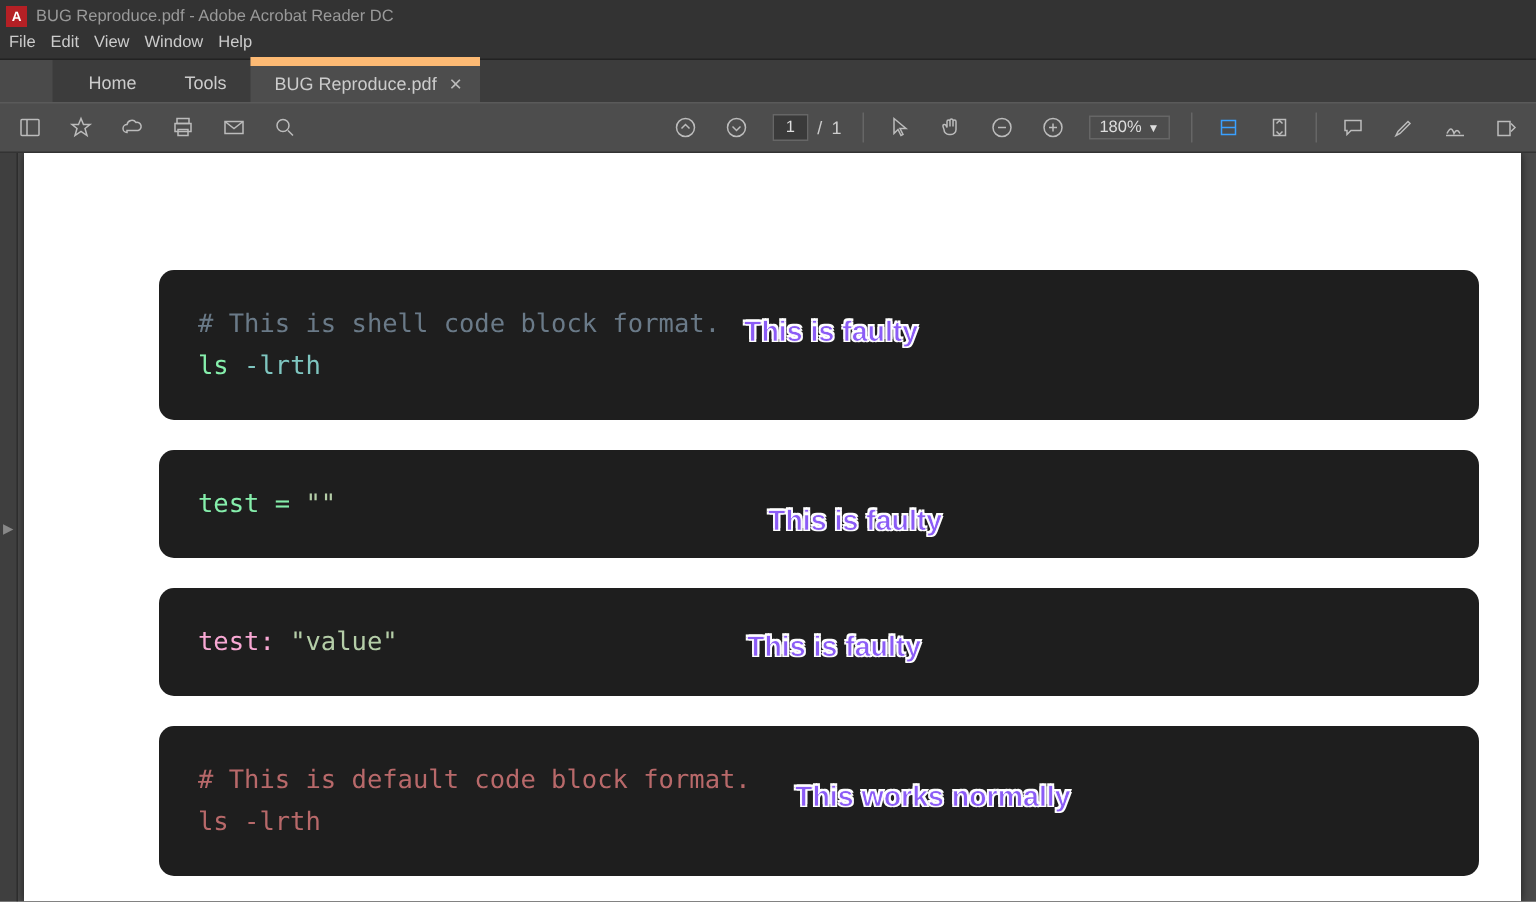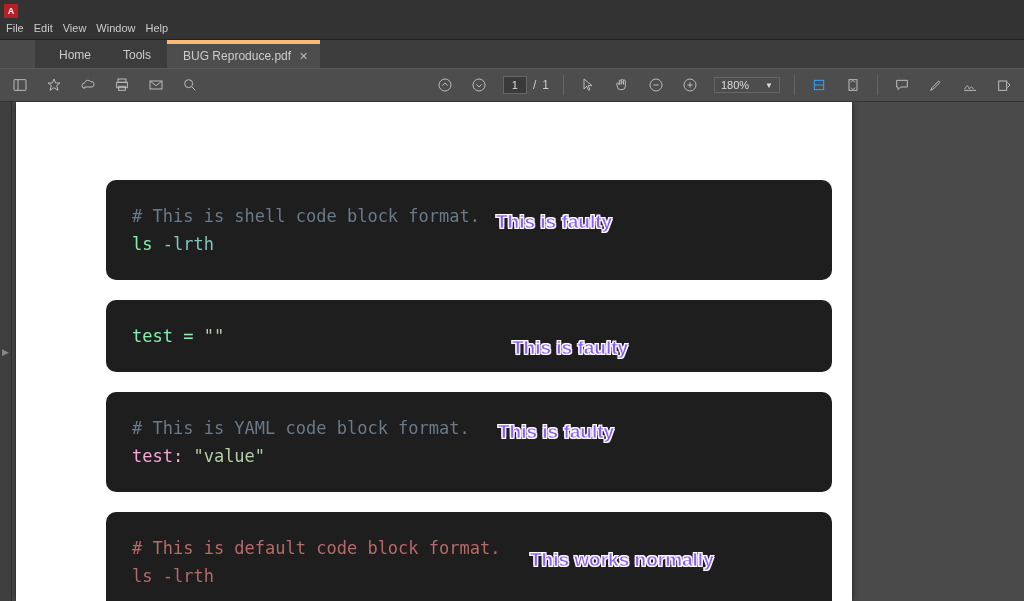--- a/index.html
+++ b/index.html
@@ -52,21 +52,21 @@
     margin-left: 35px;
   }
   .tabbar .tab {
     padding: 6px 16px;
     color: #ccc;
     font-size: 12px;
     cursor: pointer;
   }
   .tabbar .tab.doc {
     background: #4d4d4d;
-    border-top: 4px solid #fdba74;
+    border-top: 6px solid #fdba74;
     display: flex; align-items: center; gap: 8px;
     padding: 5px 12px 5px 16px;
   }
   .tabbar .tab.doc .close {
     font-size: 11px; color: #bbb;
   }
   
   .toolbar {
     height: 34px;
     background: #4d4d4d;
@@ -83,21 +83,21 @@
   .toolbar svg { width: 16px; height: 16px; stroke: #bcbcbc; fill: none; stroke-width: 1.5; }
   .toolbar .ibtn { display:flex; align-items:center; justify-content:center; width:20px; height:20px; cursor:pointer; }
   .toolbar .pagebox {
     display:flex; align-items:center; gap:6px; font-size:12px; color:#ccc;
   }
   .toolbar .pageinput {
     width: 24px; height: 18px; background:#3a3a3a; border:1px solid #666;
     color:#ddd; text-align:center; font-size:11px;
   }
   .toolbar .zoombox {
-    display:flex; align-items:center; gap:16px;
+    display:flex; align-items:center; gap:4px;
     border:1px solid #666; padding:1px 6px; font-size:11px; color:#ddd;
   }
   .toolbar .zoombox .caret { font-size:8px; }
   .toolbar .active svg { stroke:#3aa0ff; }
   
   .main {
     display: flex;
     height: calc(601px - 22px - 18px - 28px - 34px);
     background: #4a4a4a;
   }
@@ -110,21 +110,21 @@
   }
   .viewport {
     flex: 1;
     background: #4a4a4a;
     overflow: hidden;
     display: flex;
     justify-content: flex-start;
     padding-left: 4px;
   }
   .page {
-    width: 836px;
+    width: 998px;
     background: #ffffff;
     box-shadow: 0 0 6px rgba(0,0,0,0.6);
     padding: 78px 20px 0 90px;
     position: relative;
   }
   .codeblock {
     background: #1e1e1e;
     border-radius: 10px;
     padding: 22px 26px 22px 26px;
     margin-bottom: 20px;
@@ -154,20 +154,21 @@
       -1px  1px 0 #fff,
        1px  1px 0 #fff;
     white-space: nowrap;
   }
 </style>
 </head>
 <body>
 
 <div class="titlebar">
   <div class="app-icon">A</div>
+  <div>BUG Reproduce.pdf - Adobe Acrobat Reader DC</div>
 </div>
 
 <div class="menubar">
   <span>File</span>
   <span>Edit</span>
   <span>View</span>
   <span>Window</span>
   <span>Help</span>
 </div>
 
@@ -317,21 +318,20 @@
     <div class="codeblock">
           <div class="comment"># This is shell code block format.</div>
           <div><span class="cmd-white">ls </span><span class="flag-teal">-lrth</span></div>
           <div class="annot" style="left: 390px; top: 26px;">This is faulty</div>
         </div>
         <div class="codeblock">
           <div><span class="cmd-white">test = </span><span class="str-green">""</span></div>
           <div class="annot" style="left: 406px; top: 32px;">This is faulty</div>
         </div>
         <div class="codeblock">
-          <div class="comment"># This is YAML code block format.</div>
           <div><span class="key-yellow">test: </span><span class="str-green">"value"</span></div>
           <div class="annot" style="left: 392px; top: 24px;">This is faulty</div>
         </div>
         <div class="codeblock">
           <div class="default-red"># This is default code block format.</div>
           <div><span class="default-red">ls -lrth</span></div>
           <div class="annot" style="left: 424px; top: 32px;">This works normally</div>
         </div>
       </div>
   </div>

